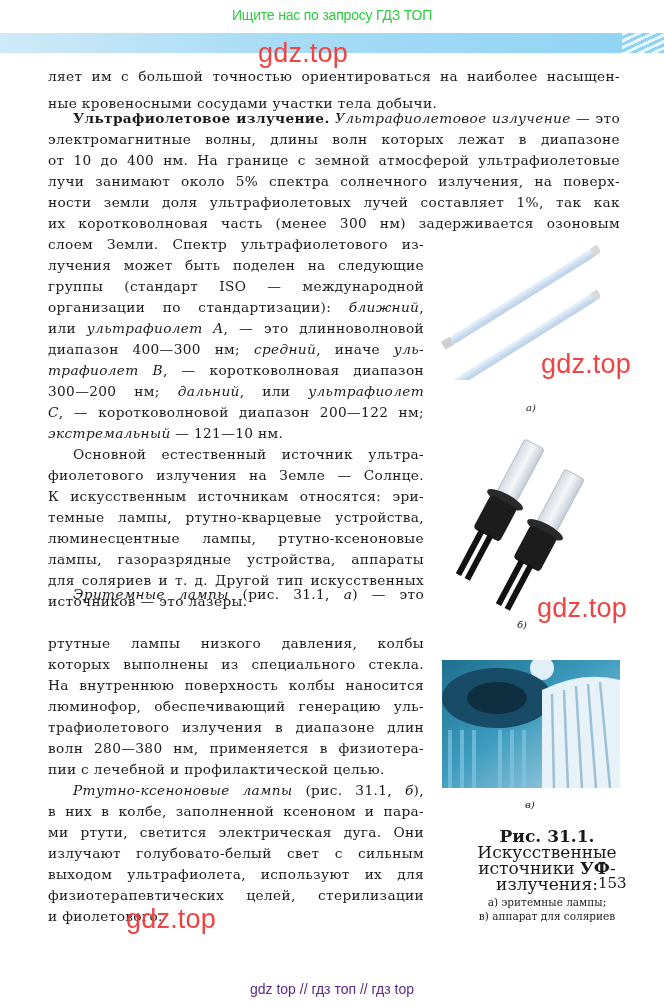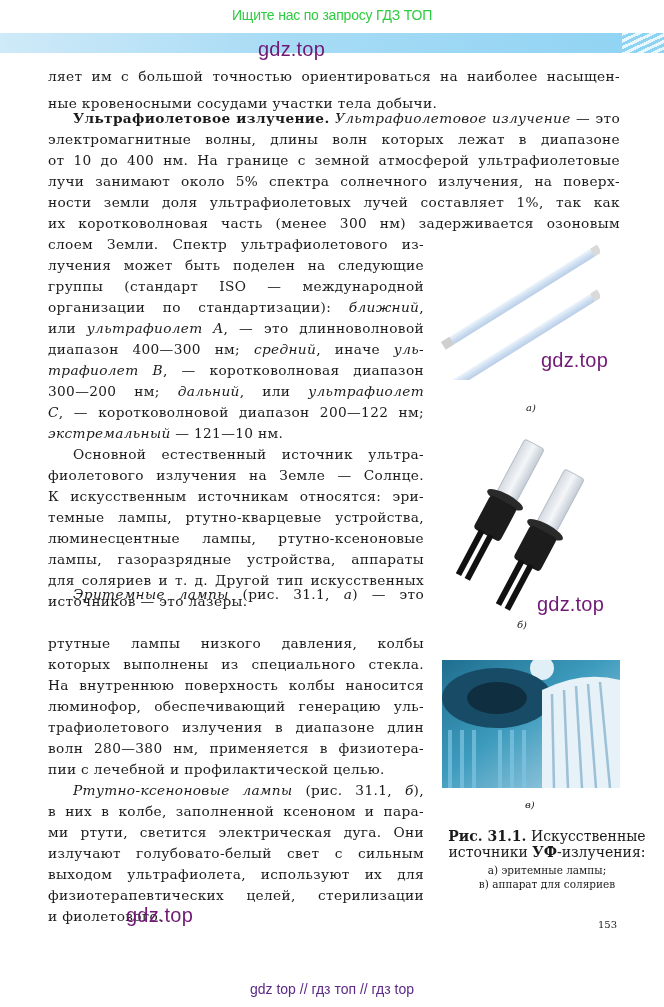--- a/index.html
+++ b/index.html
@@ -17,21 +17,21 @@
     position: absolute; top: 33px; left: 0; width: 664px; height: 20px;
     background: linear-gradient(to right, #cfeaf8 0%, #a9dcf5 40%, #8fd3f3 100%);
   }
   .header-stripes {
     position: absolute; top: 33px; right: 0; width: 42px; height: 20px;
     background: repeating-linear-gradient(-25deg, #8fd3f3 0 3px, #e8f6fd 3px 6px);
   }
   .wm {
     position: absolute;
     font-family: "Liberation Sans", "DejaVu Sans", sans-serif;
-    color: #701a75; font-size: 20px; letter-spacing: 0.2px; z-index: 5;
+    color: #ef4444; font-size: 27px; letter-spacing: 0.2px; z-index: 5;
   }
   .wm-top { top: 38px; left: 258px; }
   .wm-a { top: 349px; left: 541px; }
   .wm-b { top: 593px; left: 537px; }
   .wm-c { top: 904px; left: 126px; }
 
   .line {
     position: absolute; left: 48px; font-size: 13.7px; line-height: 21px;
     white-space: nowrap; letter-spacing: 0.35px;
     text-align: justify; text-align-last: justify;
@@ -44,23 +44,23 @@
   i { font-style: italic; }
 
   .fig { position: absolute; }
   .fig-label {
     position: absolute; font-size: 10px; font-style: italic; color: #222;
   }
   .caption {
     position: absolute; left: 430px; width: 234px; text-align: center;
     font-size: 10.5px; line-height: 14px; color: #1a1a1a;
   }
-  .caption .cap-title { font-size: 14px; line-height: 16px; }
+  .caption .cap-title { font-size: 17px; line-height: 16px; }
   .page-num {
-    position: absolute; left: 598px; top: 919px; font-size: 10px;
+    position: absolute; left: 598px; top: 874px; font-size: 15px;
   }
   .footer {
     position: absolute; top: 981px; left: 0; width: 664px; text-align: center;
     font-family: "Liberation Sans", "DejaVu Sans", sans-serif;
     font-size: 14px; color: #5b2a86;
   }
 </style>
 </head>
 <body>
 

